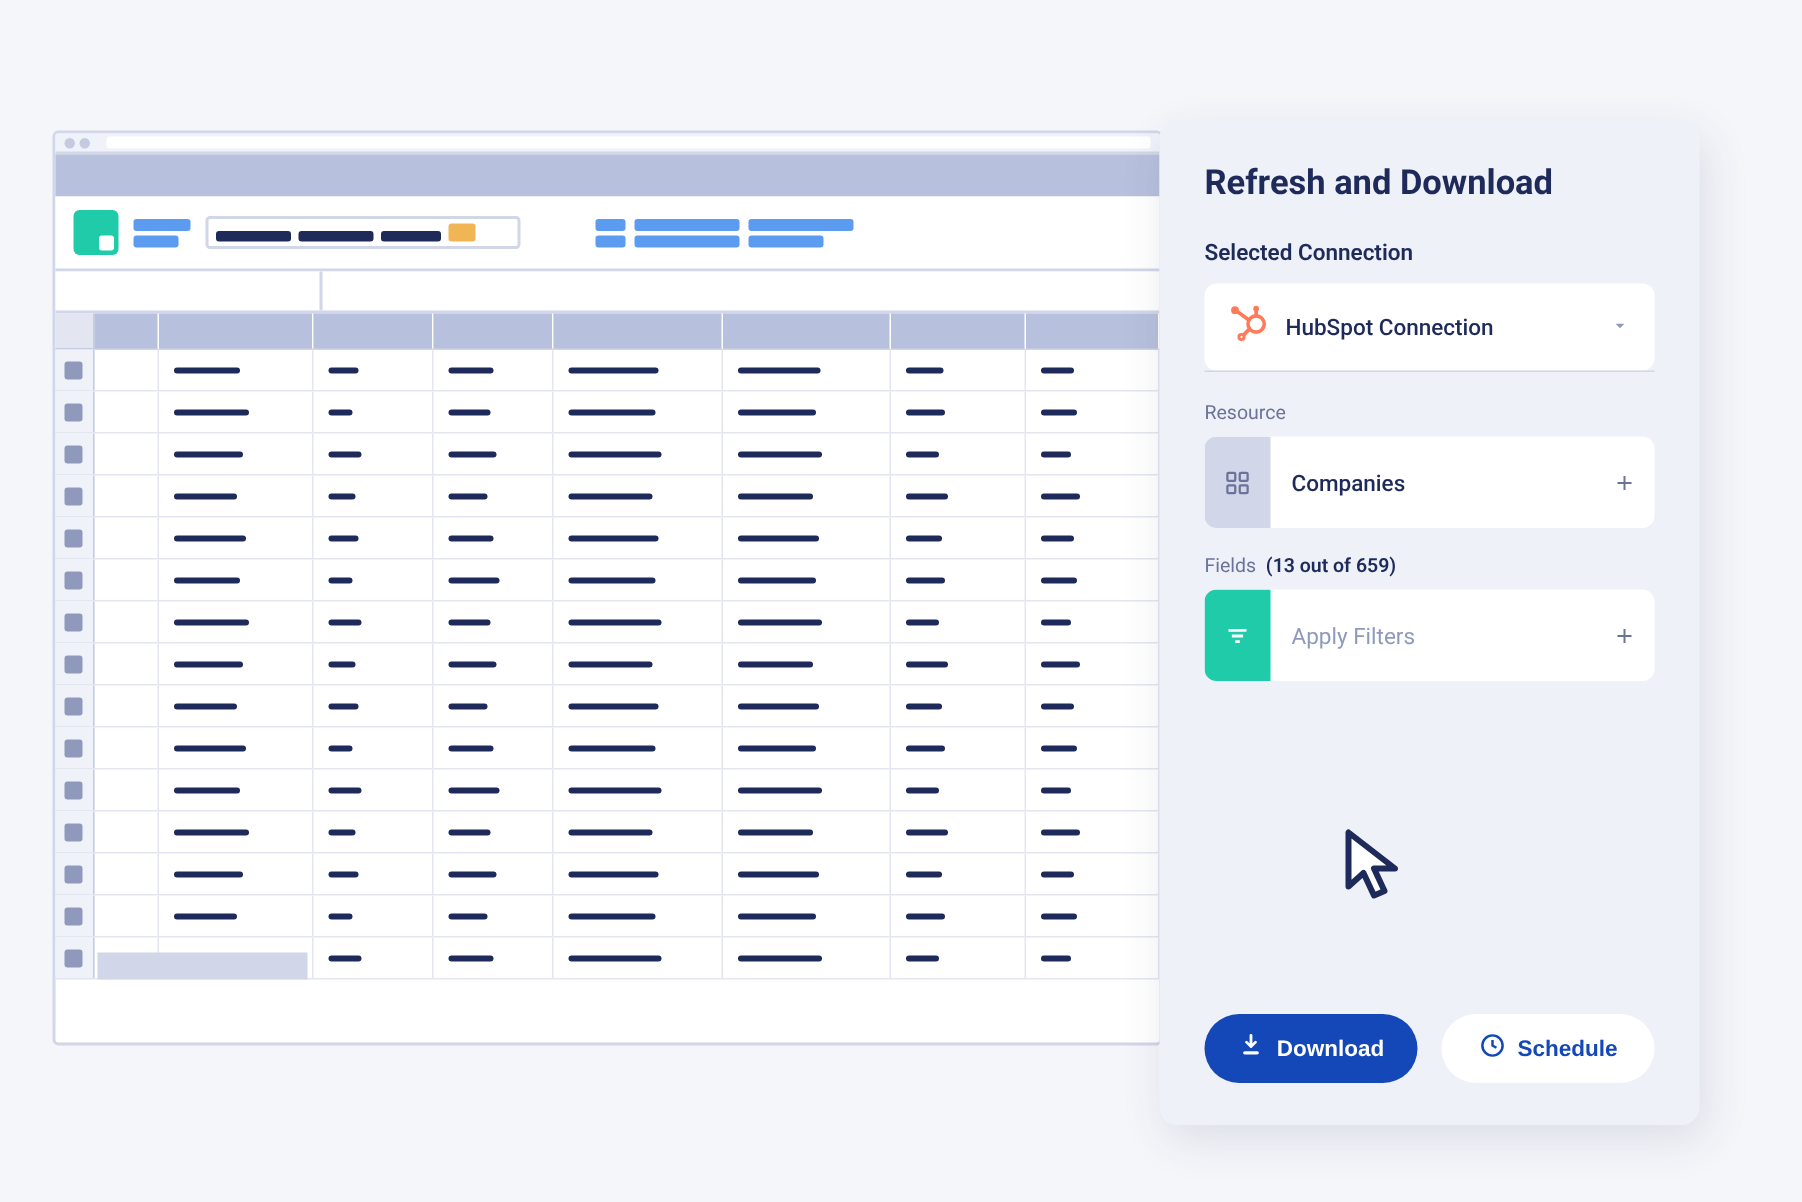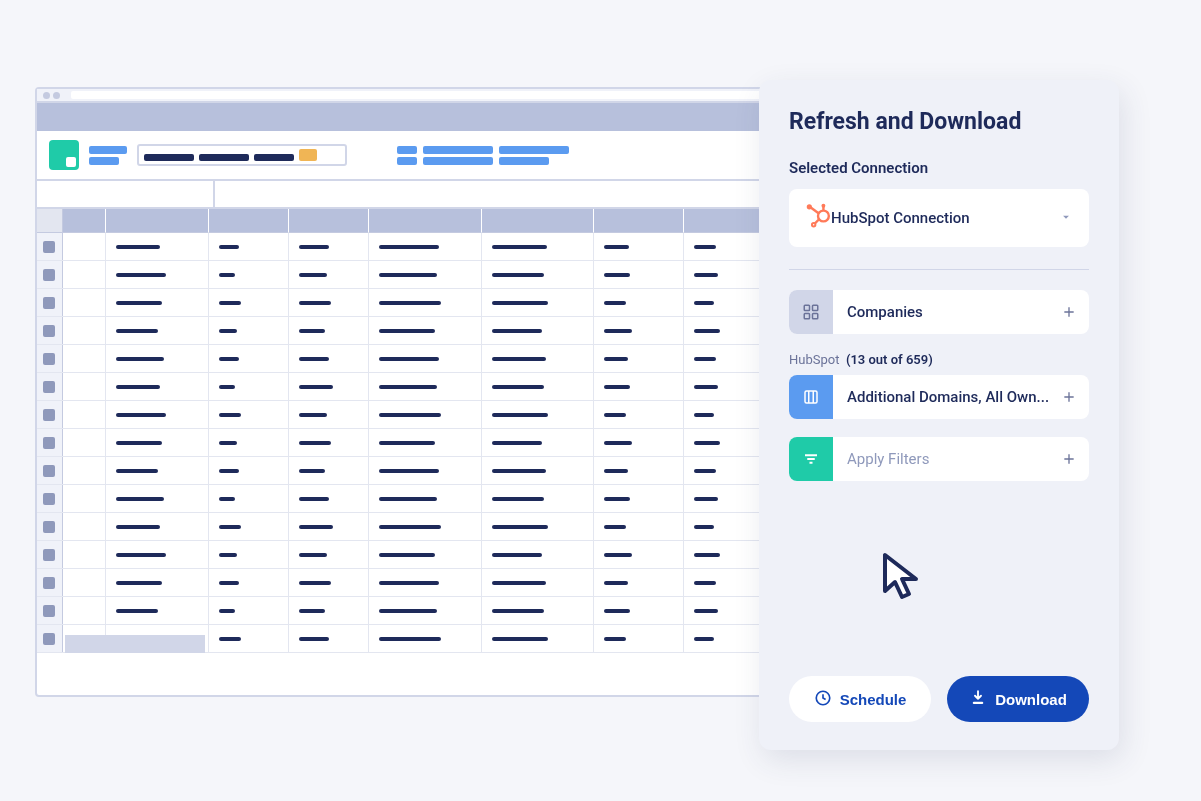--- a/index.html
+++ b/index.html
@@ -154,21 +154,21 @@
     .scroll-bottom {
       position: absolute;
       bottom: 0; left: 28px;
       height: 18px; width: 140px;
       background: #d1d6e8;
     }
     
     
     .side-panel {
       position: absolute;
-      right: 82px;
+      right: 68px;
       top: 80px;
       width: 360px;
       height: 670px;
       background: #eff1f8;
       border-radius: 12px;
       padding: 28px 30px;
       box-shadow: 4px 10px 30px rgba(50,60,100,0.12);
     }
     
     .panel-title {
@@ -184,21 +184,21 @@
       color: #1e2a5a;
       margin-bottom: 12px;
     }
     
     .connection-select {
       background: white;
       border-radius: 8px;
       padding: 14px 16px;
       display: flex;
       align-items: center;
-      margin-bottom: 22px;
+      gap: 12px;
     }
     .hubspot-icon svg { width: 26px; height: 26px; }
     .connection-name {
       flex: 1;
       font-size: 15px;
       font-weight: 500;
       color: #1e2a5a;
     }
     .chevron-down {
       color: #8f99bb;
@@ -226,21 +226,21 @@
       font-weight: 600;
       color: #1e2a5a;
     }
     
     .field-control {
       display: flex;
       background: white;
       border-radius: 8px;
       overflow: hidden;
       margin-bottom: 18px;
-      height: 44px;
+      height: 61px;
       align-items: stretch;
       justify-content: flex-end;
     }
     .field-icon {
       width: 44px;
       display: flex;
       align-items: center;
       justify-content: center;
     }
     .field-icon.gray { background: #d1d6e8; color: #6b7399; }
@@ -791,56 +791,41 @@
     <span class="chevron-down">
       <svg width="14" height="14" viewBox="0 0 24 24" fill="currentColor">
           <path d="M7 10l5 5 5-5z"></path>
         </svg>
     </span>
   </div>
 
   <div class="divider-line"></div>
 
 
+  <div class="field-label">Resource</div>
   <div class="field-control">
     <div class="field-icon gray">
       <svg width="18" height="18" viewBox="0 0 24 24" fill="none" stroke="currentColor" stroke-width="2">
         <rect x="3" y="3" width="7" height="7" rx="1"></rect>
           <rect x="14" y="3" width="7" height="7" rx="1"></rect>
         <rect x="3" y="14" width="7" height="7" rx="1"></rect>
           <rect x="14" y="14" width="7" height="7" rx="1"></rect>
       </svg>
     </div>
     <div class="field-text">Companies</div>
     <div class="field-plus">
       <svg width="16" height="16" viewBox="0 0 24 24" fill="none" stroke="currentColor" stroke-width="2">
           <line x1="12" y1="5" x2="12" y2="19"></line>
           <line x1="5" y1="12" x2="19" y2="12"></line>
         </svg>
     </div>
   </div>
 
   <div class="field-label">
-    <span>HubSpot</span>&nbsp;&nbsp;<span class="field-count">(13 out of 659)</span>
-  </div>
-  <div class="field-control">
-    <div class="field-icon blue">
-      <svg width="18" height="18" viewBox="0 0 24 24" fill="none" stroke="currentColor" stroke-width="2">
-        <rect x="4" y="4" width="16" height="16" rx="2"></rect>
-        <line x1="9" y1="4" x2="9" y2="20"></line>
-          <line x1="15" y1="4" x2="15" y2="20"></line>
-      </svg>
-    </div>
-    <div class="field-text">Additional Domains, All Own...</div>
-    <div class="field-plus">
-      <svg width="16" height="16" viewBox="0 0 24 24" fill="none" stroke="currentColor" stroke-width="2">
-          <line x1="12" y1="5" x2="12" y2="19"></line>
-          <line x1="5" y1="12" x2="19" y2="12"></line>
-        </svg>
-    </div>
+    <span>Fields</span>&nbsp;&nbsp;<span class="field-count">(13 out of 659)</span>
   </div>
 
   <div class="field-control">
     <div class="field-icon teal">
       <svg width="18" height="18" viewBox="0 0 24 24" fill="none" stroke="currentColor" stroke-width="2.5">
         <line x1="4" y1="7" x2="20" y2="7"></line>
           <line x1="7" y1="12" x2="17" y2="12"></line>
           <line x1="10" y1="17" x2="14" y2="17"></line>
       </svg>
     </div>
@@ -853,32 +838,32 @@
     </div>
   </div>
 
   <div class="cursor-pointer">
     <svg width="50" height="55" viewBox="0 0 50 55" fill="none">
       <path d="M6 4 L6 40 L16 31 L23 46 L30 43 L23 28 L37 28 Z" fill="white" stroke="#1e2a5a" stroke-width="4" stroke-linejoin="round"></path>
     </svg>
   </div>
 
   <div class="panel-actions">
+    <button class="btn btn-primary">
+      <span>
+        <svg width="18" height="18" viewBox="0 0 24 24" fill="white">
+          <path d="M12 3v10m0 0l-4-4m4 4l4-4" stroke="white" stroke-width="2.5" fill="none" stroke-linecap="round"></path>
+          <rect x="5" y="17" width="14" height="3" rx="1.5"></rect>
+        </svg>
+      </span>
+      <span>Download</span>
+    </button>
     <button class="btn btn-outline">
       <span>
         <svg width="18" height="18" viewBox="0 0 24 24" fill="none" stroke="#1448b8" stroke-width="2.2">
           <circle cx="12" cy="12" r="9"></circle>
             <polyline points="12 7 12 12 15.5 14"></polyline>
         </svg>
       </span>
       <span>Schedule</span>
     </button>
-    <button class="btn btn-primary">
-      <span>
-        <svg width="18" height="18" viewBox="0 0 24 24" fill="white">
-          <path d="M12 3v10m0 0l-4-4m4 4l4-4" stroke="white" stroke-width="2.5" fill="none" stroke-linecap="round"></path>
-          <rect x="5" y="17" width="14" height="3" rx="1.5"></rect>
-        </svg>
-      </span>
-      <span>Download</span>
-    </button>
   </div>
 </div>
 
 </body></html>

